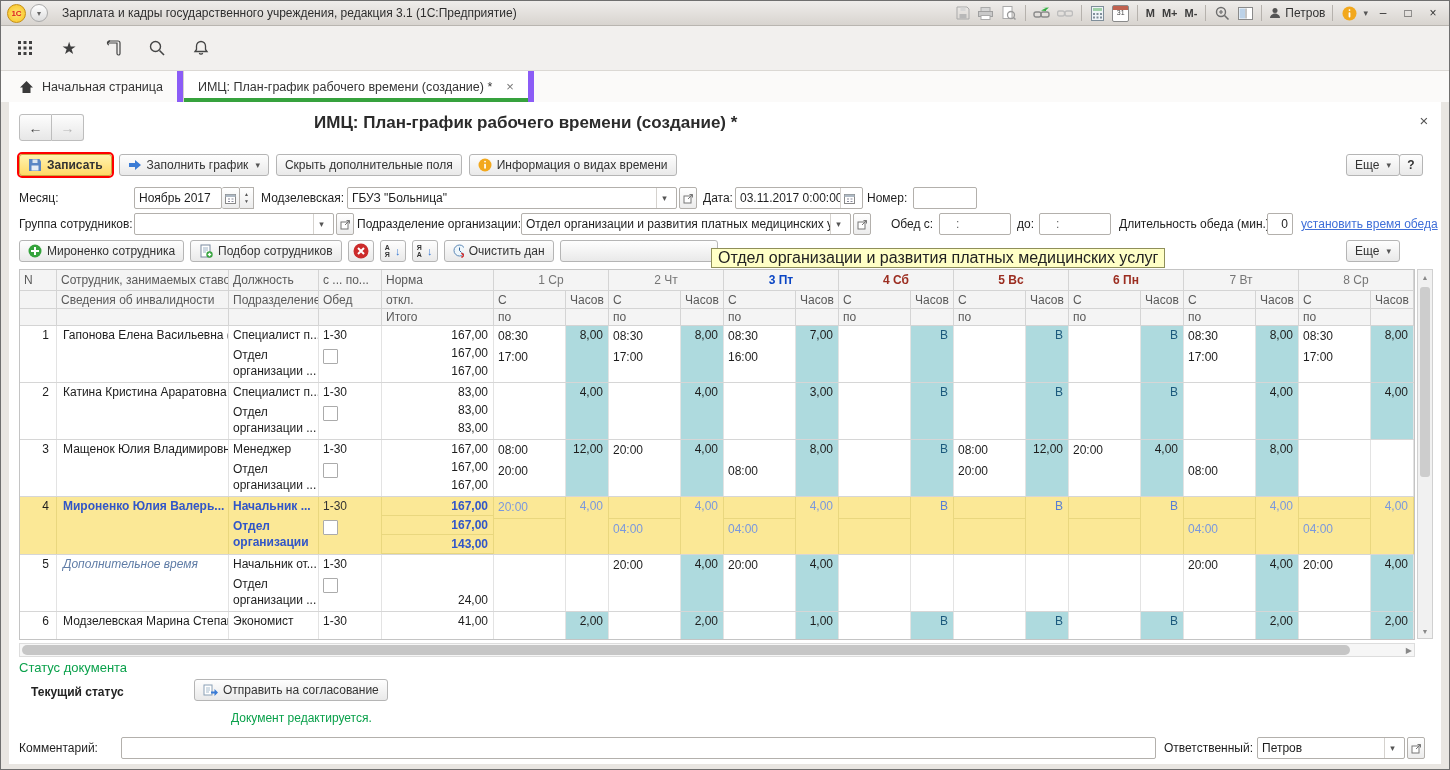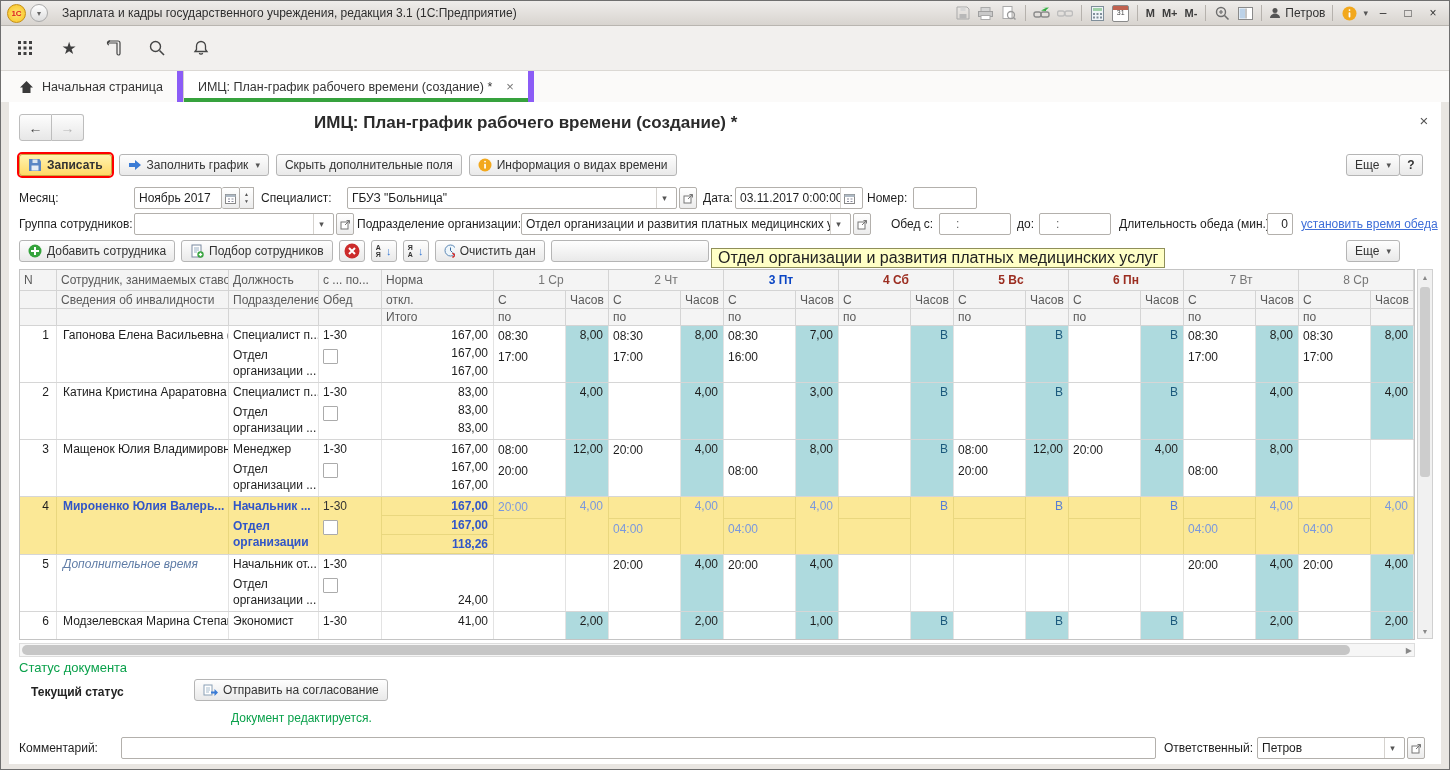--- a/index.html
+++ b/index.html
@@ -348,21 +348,21 @@
               <rect x="0.5" y="1.5" width="10" height="9" fill="#fff" stroke="#888"></rect>
               <rect x="0.5" y="1.5" width="10" height="2.5" fill="#aeb9c4"></rect>
               <path d="M3 6h2M6.5 6h2M3 8.5h2M6.5 8.5h2" stroke="#889"></path>
             </svg>
           </div>
         <div class="spin">
             <span>▲</span>
             <span>▼</span>
           </div>
       </div>
-      <div class="abs lbl" id="f-org-label">Специалист:</div>
+      <div class="abs lbl" id="f-org-label">Модзелевская:</div>
       <div class="abs fgroup" id="f-org">
         <div class="inp" style="width:330px;">
             <span class="v">ГБУЗ "Больница"</span>
             <span class="ddi">▾</span>
           </div>
         <div class="sq">
             <svg width="11" height="11">
               <rect x="1" y="3" width="7" height="7" fill="#fff" stroke="#777"></rect>
               <path d="M5 6l4.5-4.5M6.5 1.5h3v3" stroke="#777" fill="none"></path>
             </svg>
@@ -428,21 +428,21 @@
         </div>
       <a class="abs" id="f-link">установить время обеда</a>
 
       <div class="abs" id="actrow">
         <div class="btn">
           <svg width="14" height="14">
               <circle cx="7" cy="7" r="6.5" fill="#35a33c"></circle>
               <rect x="6" y="3" width="2" height="8" fill="#fff"></rect>
               <rect x="3" y="6" width="8" height="2" fill="#fff"></rect>
             </svg>
-          <span>Добавить сотрудника</span>
+          <span>Мироненко сотрудника</span>
         </div>
         <div class="btn">
           <svg width="14" height="14">
               <rect x="2" y="1" width="9" height="12" fill="#fff" stroke="#7a8aa0"></rect>
               <path d="M4 4h5M4 6h5M4 8h3" stroke="#9ab0c4"></path>
               <circle cx="10.5" cy="10.5" r="3.2" fill="#35a33c"></circle>
               <rect x="9.8" y="8.8" width="1.4" height="3.4" fill="#fff"></rect>
               <rect x="8.8" y="9.8" width="3.4" height="1.4" fill="#fff"></rect>
             </svg>
           <span>Подбор сотрудников</span>
@@ -726,21 +726,21 @@
                 <div class="p1">Начальник ...</div>
                 <div class="p2">Отдел организации</div>
               </div>
               <div class="bc per">
                 <div class="pp">1-30</div>
                 <div class="cb"></div>
               </div>
               <div class="bc norm">
                 <div class="nv">167,00</div>
                 <div class="nv">167,00</div>
-                <div class="nv">118,26</div>
+                <div class="nv">143,00</div>
               </div>
               <div class="bc ft">
                 <div class="df">20:00</div>
                 <div class="dt"></div>
               </div>
               <div class="bc hours filled">4,00</div>
               <div class="bc ft">
                 <div class="df"></div>
                 <div class="dt">04:00</div>
               </div>

